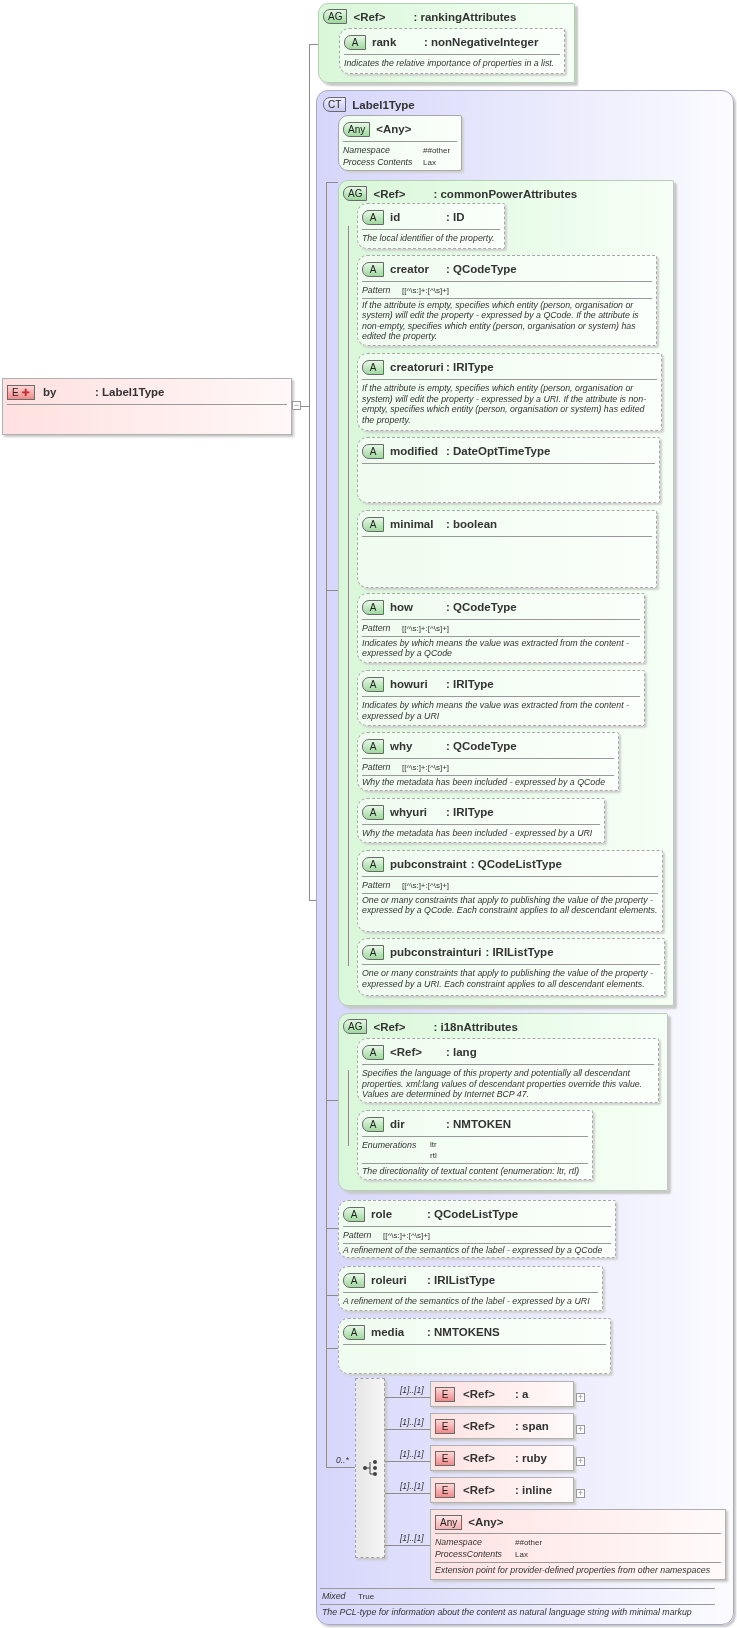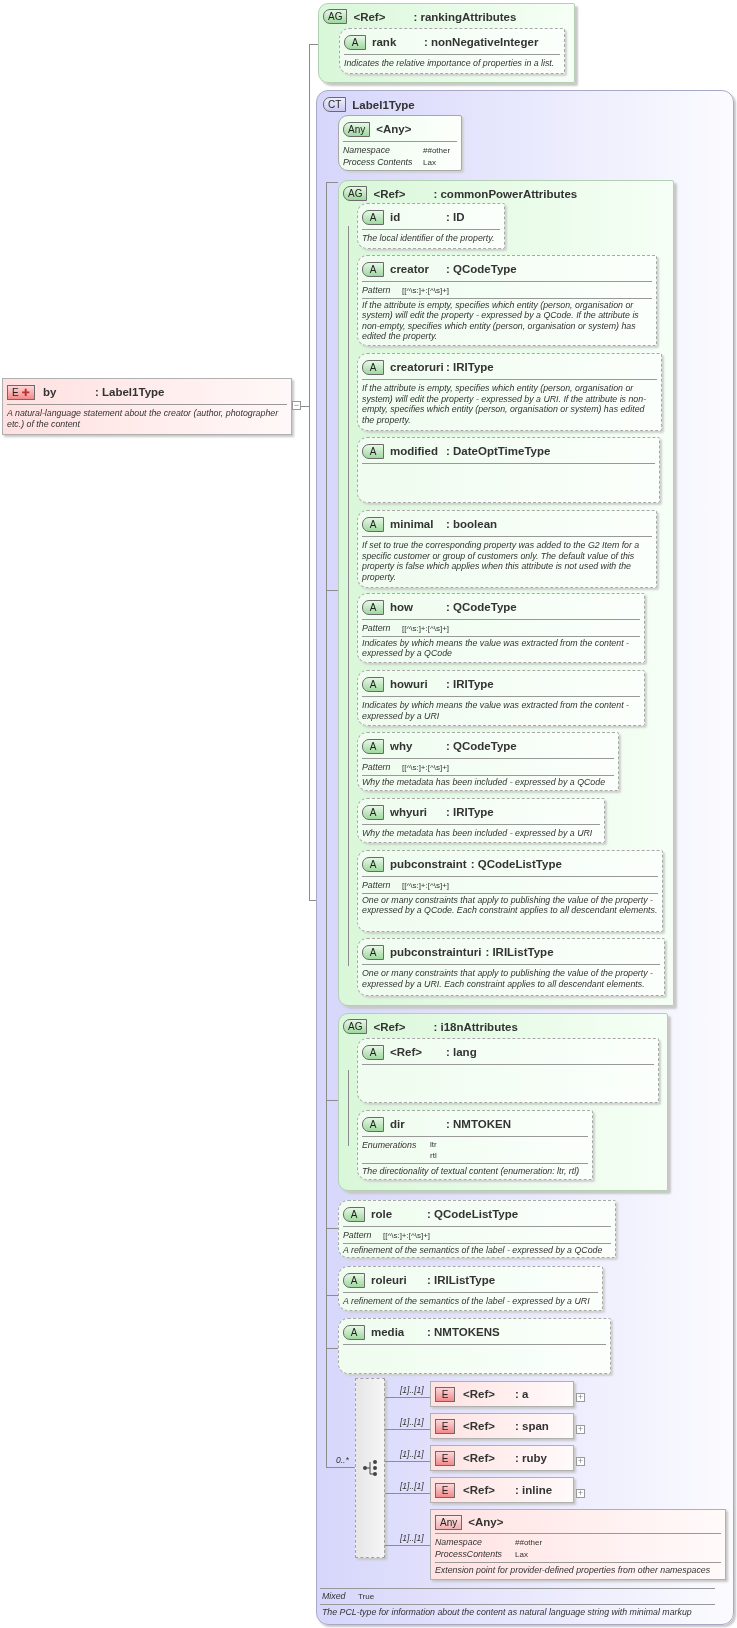--- a/index.html
+++ b/index.html
@@ -59,21 +59,20 @@
 <div class="line" style="left:309px;top:44px;width:14px;height:1px;"></div>
 <div class="line" style="left:309px;top:900px;width:16px;height:1px;"></div>
 
 <div class="el" style="left:2px;top:378px;width:290px;height:57px;background:linear-gradient(90deg,#ffe0e0,#fff8f8);">
   <div style="display:flex;align-items:center;height:18px;">
     <span class="badge eplus" style="margin-right:8px;">E <span style="color:#c03030;">✚</span></span>
     <span class="title" style="width:52px;display:inline-block;">by</span>
     <span class="title">: Label1Type</span>
   </div>
   <div class="sep"></div>
-  <div class="desc">A natural-language statement about the creator (author, photographer etc.) of the content</div>
 </div>
 <div class="plus" style="left:292px;top:401px;">−</div>
 
 <div class="ag-box" style="left:318px;top:3px;width:257px;height:80px;">
   <div style="display:flex;align-items:center;padding:5px 0 0 4px;height:20px;">
     <span class="badge ag" style="margin-right:6px;">AG</span>
     <span class="title" style="width:60px;display:inline-block;">&lt;Ref&gt;</span>
     <span class="title">: rankingAttributes</span>
   </div>
   <div class="attr" style="left:20px;top:24px;width:226px;height:46px;">
@@ -163,21 +162,20 @@
   <div class="sep"></div>
 </div>
 
 <div class="attr" style="left:357px;top:510px;width:300px;height:78px;">
   <div class="hd">
       <span class="badge a" style="width:22px;">A</span>
       <span class="title nm">minimal</span>
       <span class="title">: boolean</span>
     </div>
   <div class="sep"></div>
-  <div class="desc">If set to true the corresponding property was added to the G2 Item for a specific customer or group of customers only. The default value of this property is false which applies when this attribute is not used with the property.</div>
 </div>
 
 <div class="attr" style="left:357px;top:593px;width:288px;height:70px;">
   <div class="hd">
       <span class="badge a" style="width:22px;">A</span>
       <span class="title nm">how</span>
       <span class="title">: QCodeType</span>
     </div>
   <div class="sep"></div>
   <div class="kv"><span class="k" style="width:40px;">Pattern</span><span class="v">[[^\s:]+:[^\s]+]</span></div>
@@ -248,20 +246,21 @@
 </div>
 <div class="line" style="left:348px;top:1070px;width:1px;height:76px;"></div>
 
 <div class="attr" style="left:357px;top:1038px;width:302px;height:65px;">
   <div class="hd">
       <span class="badge a" style="width:22px;">A</span>
       <span class="title nm">&lt;Ref&gt;</span>
       <span class="title">: lang</span>
     </div>
   <div class="sep"></div>
+  <div class="desc">Specifies the language of this property and potentially all descendant properties. xml:lang values of descendant properties override this value. Values are determined by Internet BCP 47.</div>
 </div>
 
 <div class="attr" style="left:357px;top:1110px;width:236px;height:70px;">
   <div class="hd">
       <span class="badge a" style="width:22px;">A</span>
       <span class="title nm">dir</span>
       <span class="title">: NMTOKEN</span>
     </div>
   <div class="sep"></div>
   <div class="kv" style="display:flex;">

